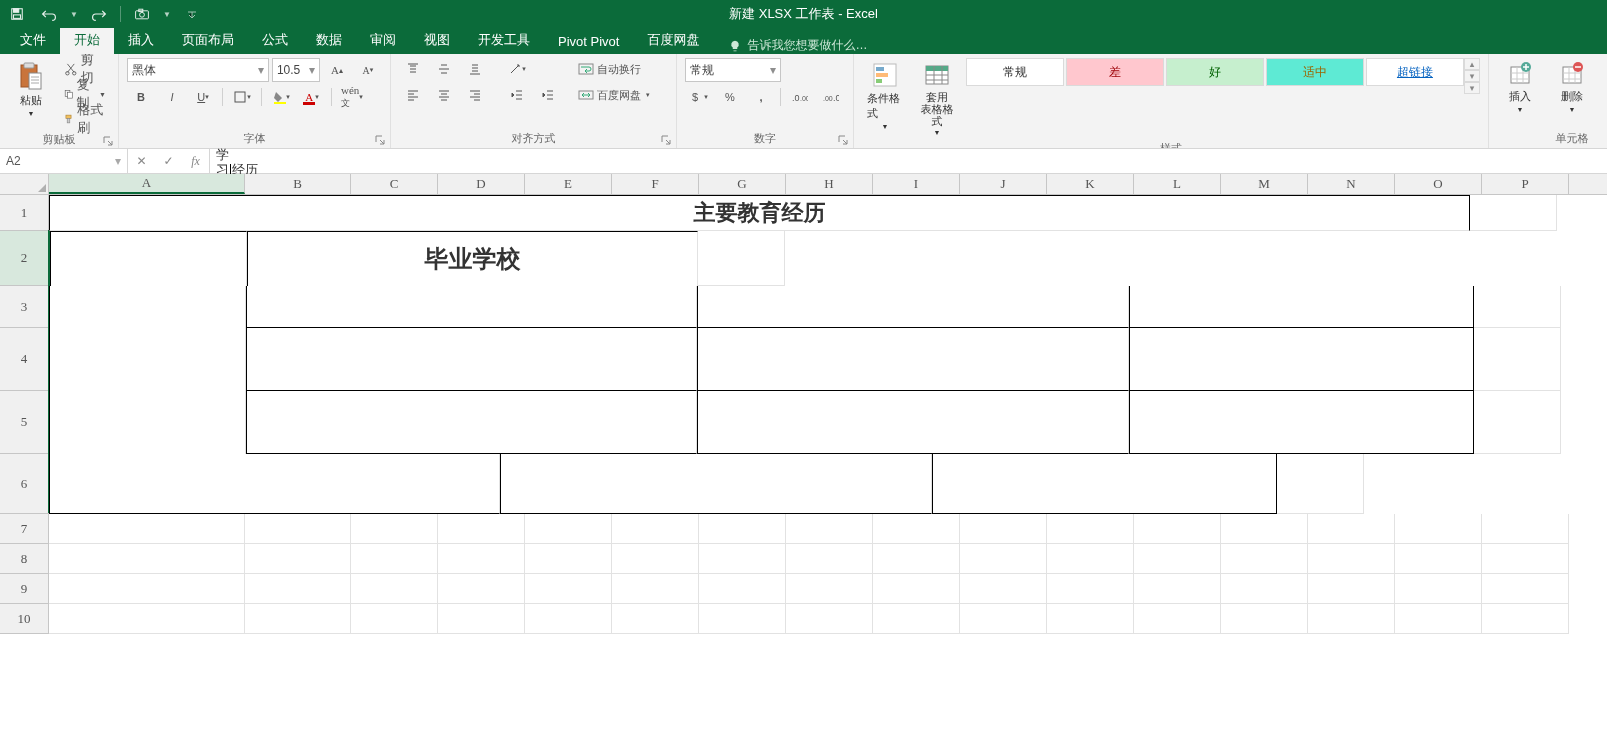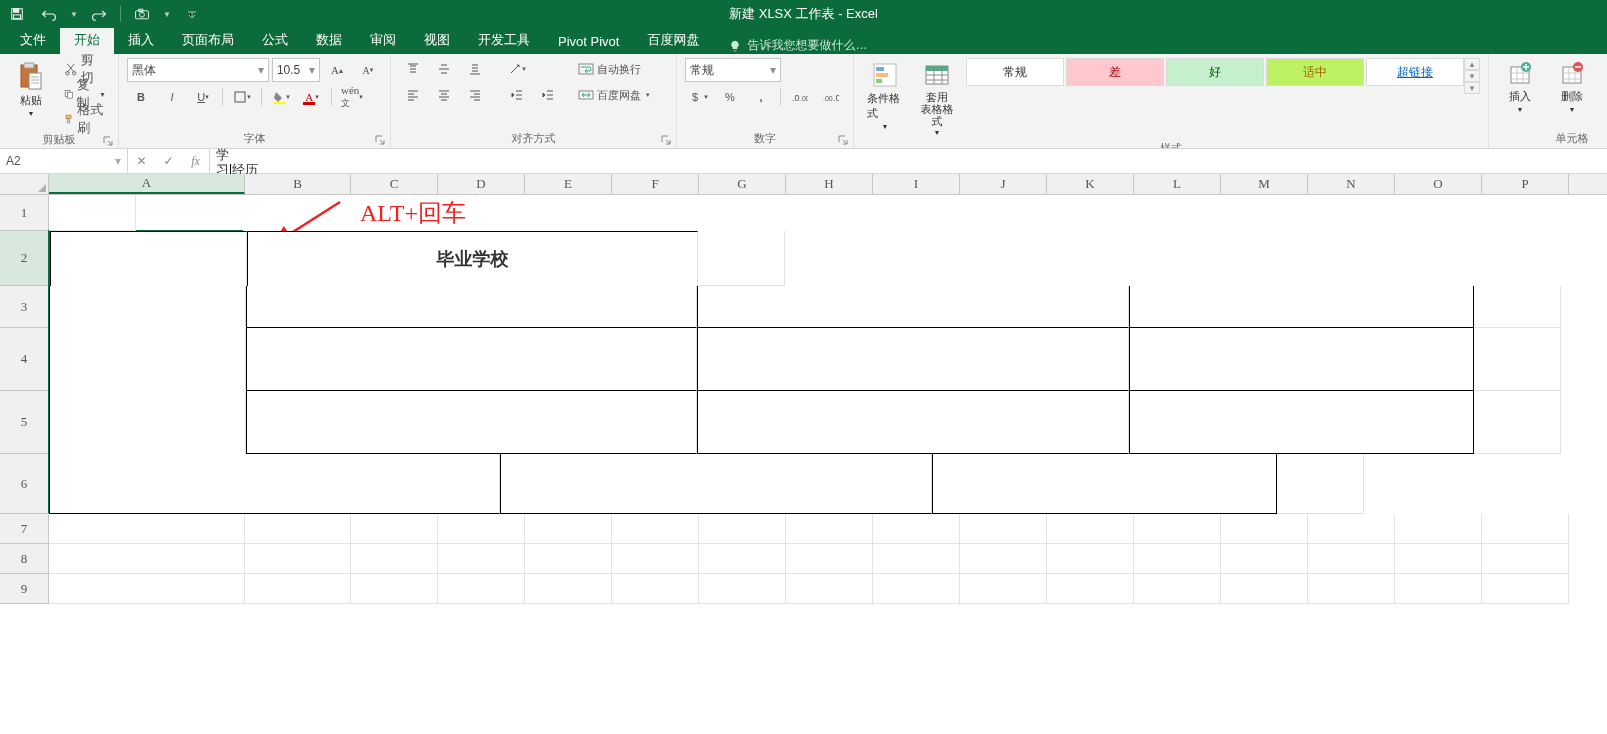--- a/index.html
+++ b/index.html
@@ -37,21 +37,21 @@
 .fontsize{width:38px}
 .numfmt{width:86px}
 .sep{width:1px;height:18px;background:#d0d0d0;margin:0 2px}
 
 
 .styles-gallery{display:flex;gap:2px}
 .style-cell{width:96px;height:26px;border:1px solid #dadada;display:flex;align-items:center;justify-content:center;font-size:12px;background:#fff}
 .style-cell.normal{background:#fff}
 .style-cell.bad{background:#ffc7ce;color:#9c0006}
 .style-cell.good{background:#c6efce;color:#006100}
-.style-cell.neutral{background:#bef264;color:#9c6500}
+.style-cell.neutral{background:#5eead4;color:#9c6500}
 .style-cell.link{color:#0563c1;text-decoration:underline}
 .style-cell.calc{font-style:italic;color:#aaa}
 .style-cell.check{background:#a5a5a5;color:#fff;font-style:italic}
 .style-cell.explain{font-style:italic;color:#aaa}
 .style-cell.warn{color:#b00}
 .style-cell.linkcell{color:#bbb}
 .gallery-ctrl{width:16px;display:flex;flex-direction:column}
 .gallery-ctrl div{flex:1;border:1px solid #dadada;display:flex;align-items:center;justify-content:center;font-size:9px;color:#888}
 
 
@@ -89,21 +89,21 @@
 .active-cell{position:absolute;border:2px solid #0b6b3a;pointer-events:none;box-sizing:border-box}
 .active-cell::after{content:"";position:absolute;right:-3px;bottom:-3px;width:6px;height:6px;background:#0b6b3a}
 
 
 .cA{width:195px}.cB{width:105px}.cC{width:86px}.cD{width:86px}.cE{width:86px}.cF{width:86px}.cG{width:86px}.cH{width:86px}.cI{width:86px}.cJ{width:86px}.cK{width:86px}.cL{width:86px}.cM{width:86px}.cN{width:86px}.cO{width:86px}.cP{width:86px}
 
 
 .r1{height:36px}.r2{height:55px}.r3{height:42px}.r4{height:63px}.r5{height:63px}.r6{height:60px}.r7{height:30px}.r8{height:30px}.r9{height:30px}.r10{height:30px}
 
 .header-text{font-size:22px;font-weight:700;font-family:"SimHei","Microsoft YaHei"}
-.table-head{font-size:18px;font-weight:700;font-family:"SimHei","Microsoft YaHei"}
+.table-head{font-size:24px;font-weight:700;font-family:"SimHei","Microsoft YaHei"}
 .editing-text{font-size:18px;font-family:"SimSun";position:absolute;left:4px;bottom:4px}
 </style>
 </head>
 <body>
 
 <div class="titlebar">
   <div class="qat">
     <div class="qat-btn">
       <svg width="14" height="14" viewBox="0 0 16 16" fill="none" stroke="#fff" stroke-width="1.2">
           <rect x="2" y="2" width="12" height="12"></rect>
@@ -521,20 +521,23 @@
     <div class="colhdr cM">M</div>
     <div class="colhdr cN">N</div>
     <div class="colhdr cO">O</div>
     <div class="colhdr cP">P</div>
   </div>
 
   <div class="active-cell" style="left:48px;top:56px;width:195px;height:283px"></div>
 
   <div class="gridrow r1">
     <div class="rowhdr">1</div>
+    <div class="cell cA thk-top thk-left" style="width:1419px;display:flex;align-items:center;justify-content:center;border-right:1.5px solid #000">
+      <span class="header-text">主要教育经历</span>
+    </div>
     <div class="cell cP"></div>
   </div>
 
   <div class="gridrow r2">
     <div class="rowhdr sel">2</div>
     <div class="cell cA thk-left thk-top" style="position:relative;border-bottom:none">
     </div>
     <div class="cell thk-top thk-left" style="width:449px;border-bottom:none;display:flex;align-items:center;justify-content:center">
         <span class="table-head">毕业学校</span>
       </div>
@@ -626,14 +629,33 @@
       <div class="cell cH"></div>
       <div class="cell cI"></div>
       <div class="cell cJ"></div>
       <div class="cell cK"></div>
       <div class="cell cL"></div>
       <div class="cell cM"></div>
       <div class="cell cN"></div>
       <div class="cell cO"></div>
       <div class="cell cP"></div>
   </div>
+  <div class="gridrow r10">
+    <div class="rowhdr">10</div>
+    <div class="cell cA"></div>
+      <div class="cell cB"></div>
+      <div class="cell cC"></div>
+      <div class="cell cD"></div>
+      <div class="cell cE"></div>
+      <div class="cell cF"></div>
+      <div class="cell cG"></div>
+      <div class="cell cH"></div>
+      <div class="cell cI"></div>
+      <div class="cell cJ"></div>
+      <div class="cell cK"></div>
+      <div class="cell cL"></div>
+      <div class="cell cM"></div>
+      <div class="cell cN"></div>
+      <div class="cell cO"></div>
+      <div class="cell cP"></div>
+  </div>
 
 </div>
 
 </body></html>

